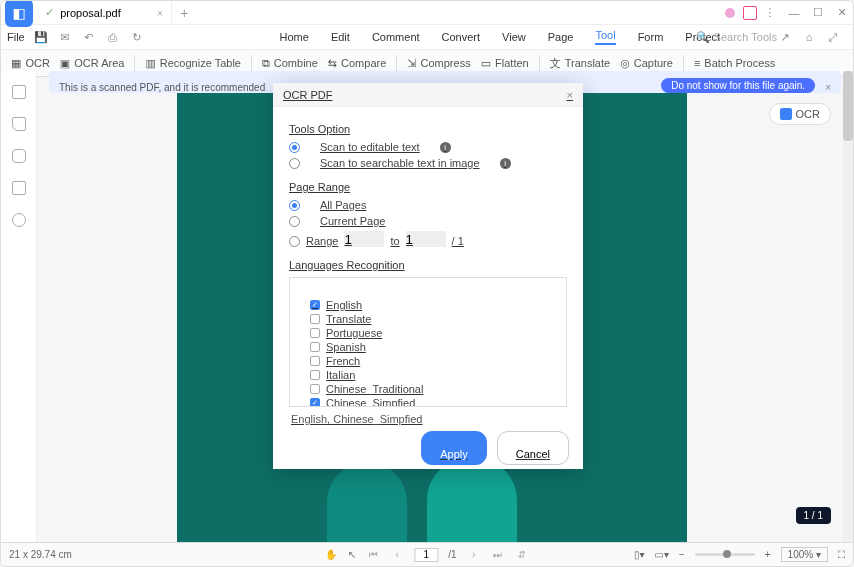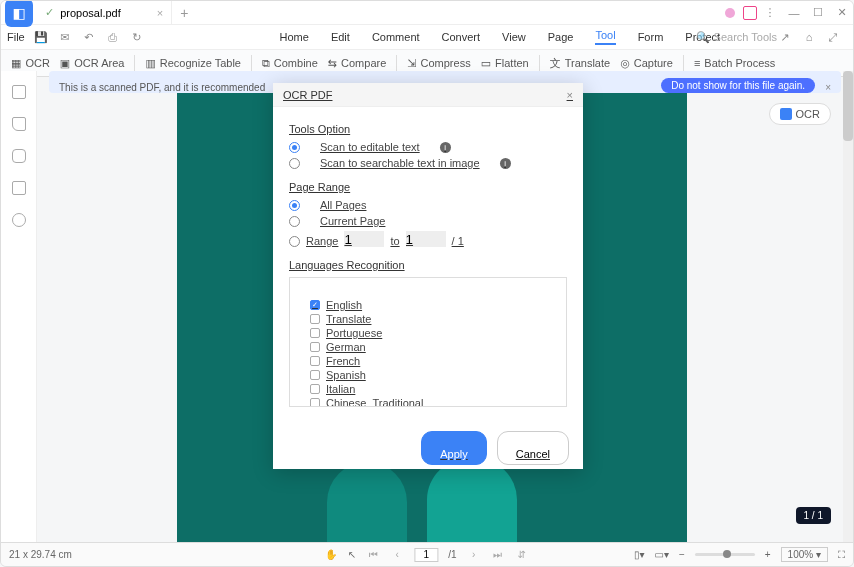--- a/index.html
+++ b/index.html
@@ -252,43 +252,40 @@
       <div class="chk-row">
           <span class="chk"></span>
           <span>Translate</span>
         </div>
       <div class="chk-row">
           <span class="chk"></span>
           <span>Portuguese</span>
         </div>
       <div class="chk-row">
           <span class="chk"></span>
-          <span>German</span>
+          <span>Spanish</span>
         </div>
       <div class="chk-row">
           <span class="chk"></span>
           <span>French</span>
-        </div>
-      <div class="chk-row">
-          <span class="chk"></span>
-          <span>Spanish</span>
         </div>
       <div class="chk-row">
           <span class="chk"></span>
           <span>Italian</span>
         </div>
       <div class="chk-row">
           <span class="chk"></span>
           <span>Chinese_Traditional</span>
         </div>
       <div class="chk-row">
           <span class="chk checked"></span>
           <span>Chinese_Simpfied</span>
         </div>
     </div>
+    <div class="lang-selected">English,   Chinese_Simpfied</div>
   </div>
   <div class="dlg-foot">
     <button class="btn primary">Apply</button>
     <button class="btn">Cancel</button>
   </div>
 </div>
 
 <div class="statusbar">
   <span>21 x 29.74 cm</span>
   <div class="sb-center">

